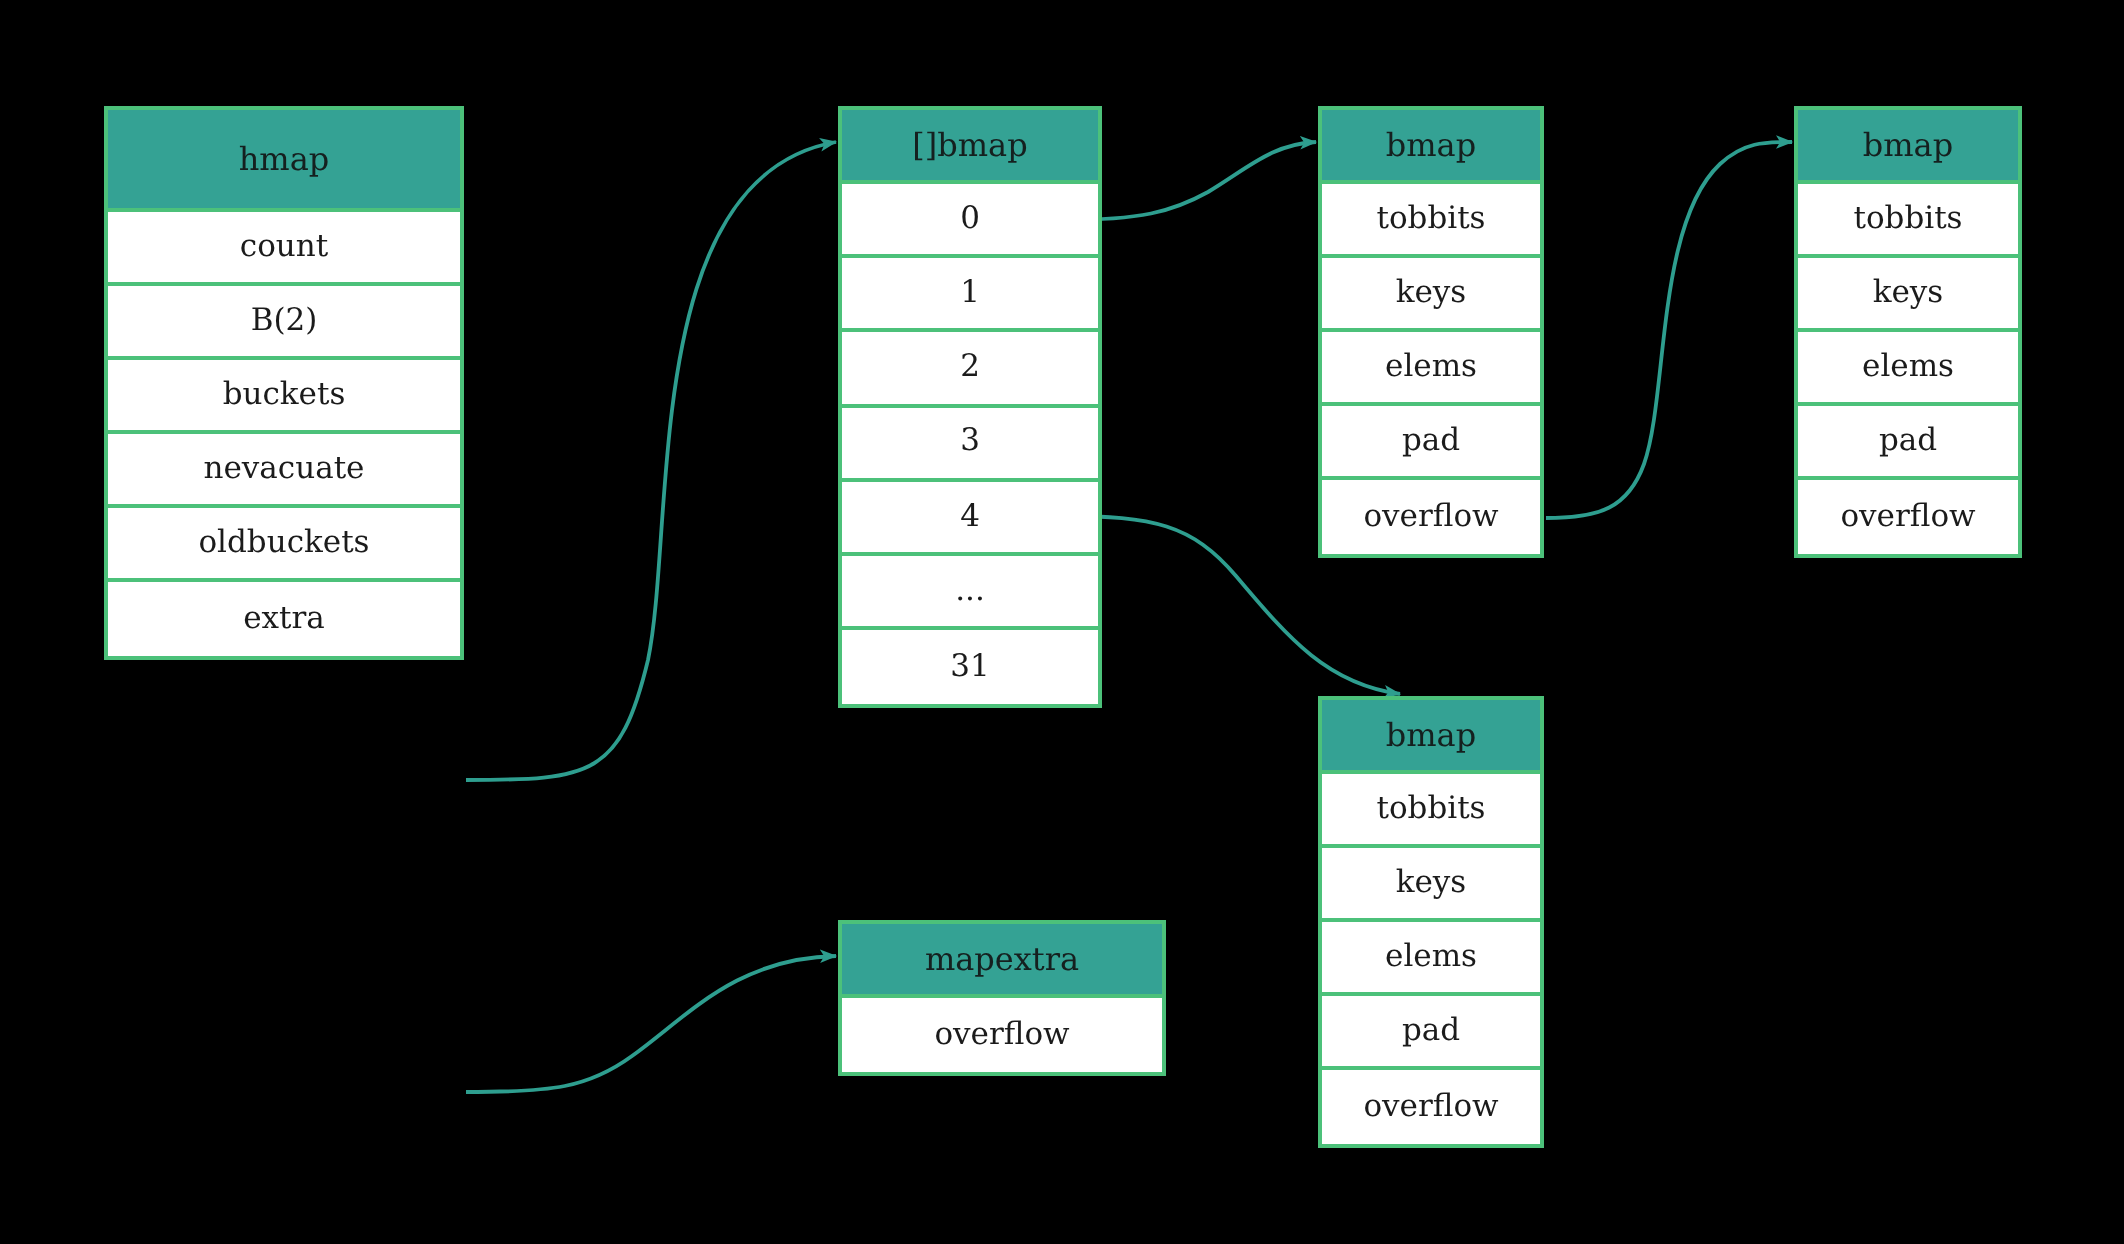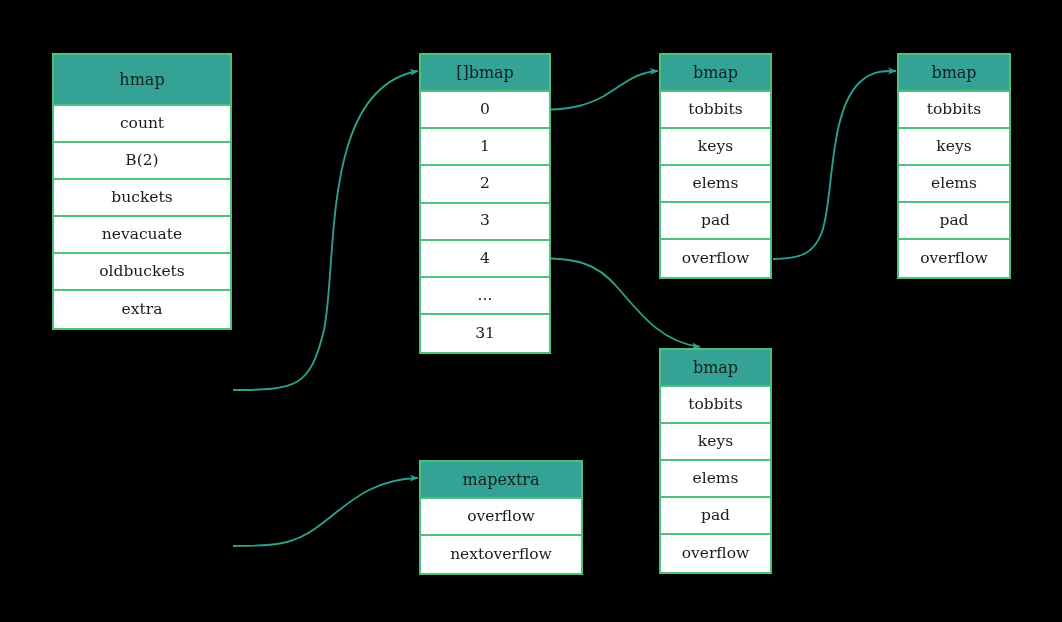--- a/index.html
+++ b/index.html
@@ -143,14 +143,13 @@
   <div class="struct-row">tobbits</div>
   <div class="struct-row">keys</div>
   <div class="struct-row">elems</div>
   <div class="struct-row">pad</div>
   <div class="struct-row">overflow</div>
 </div>
 
 <div class="struct" id="mapextra">
   <div class="struct-header">mapextra</div>
   <div class="struct-row">overflow</div>
-  <div class="struct-row">nextoverflow</div>
 </div>
 
 </body></html>

